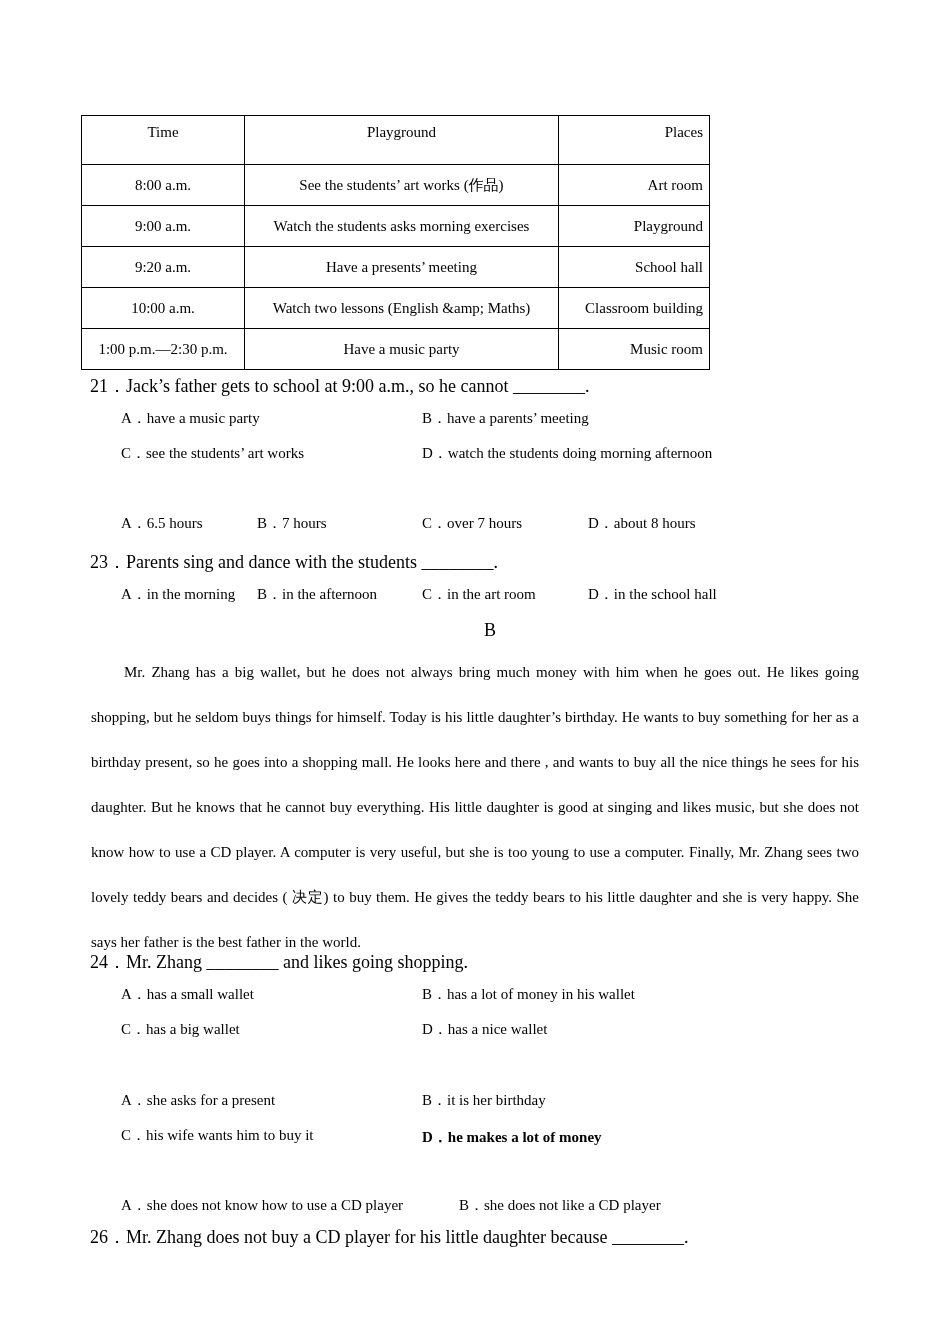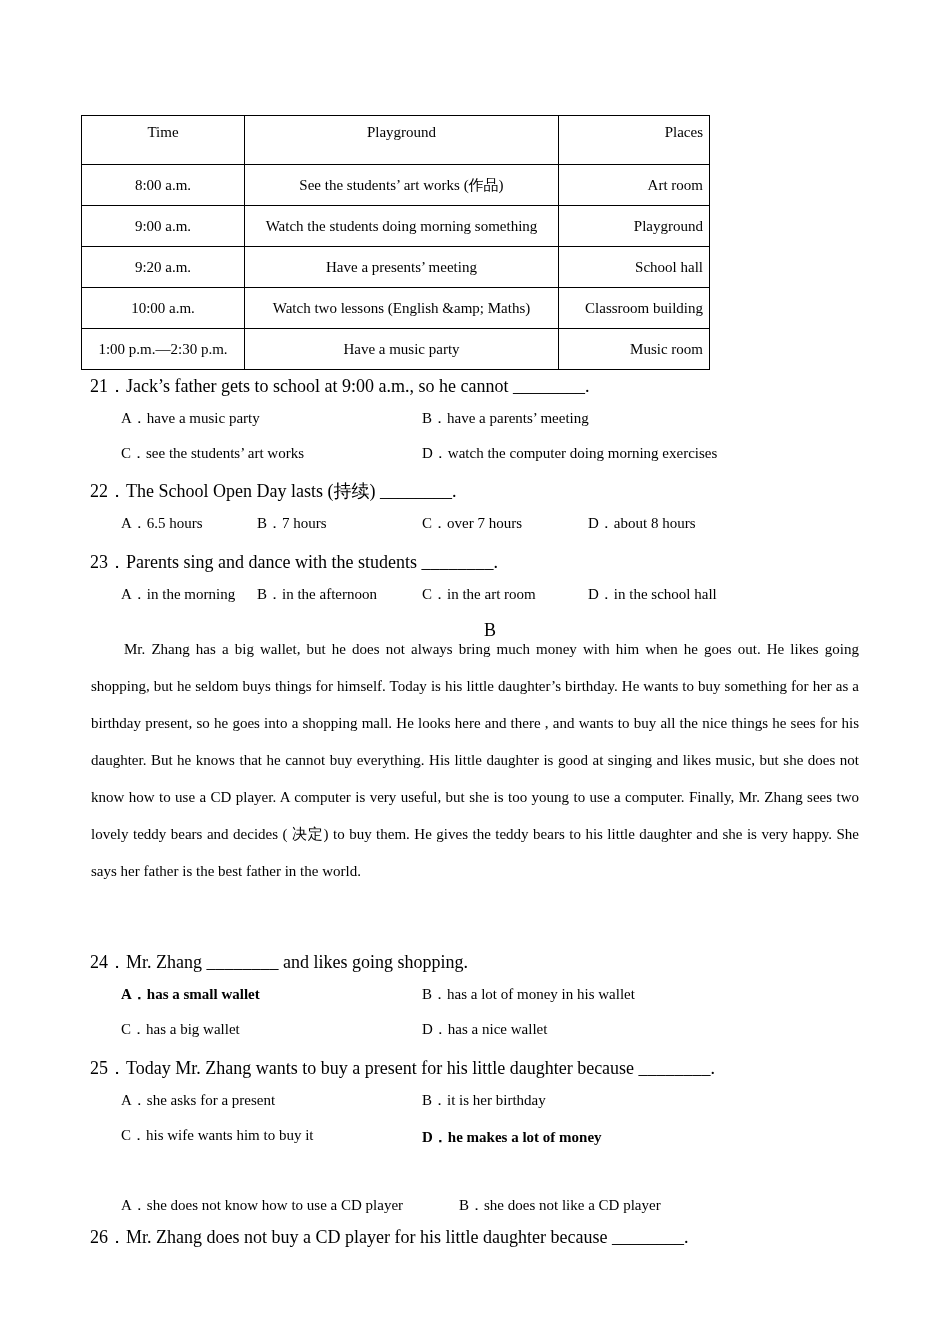--- a/index.html
+++ b/index.html
@@ -20,22 +20,22 @@
     }
     table.sched td.c0 { width: 150px; }
     table.sched td.c1 { width: 301px; }
     table.sched td.c2 { width: 138px; text-align: right; }
     table.sched tr.head td { height: 40px; vertical-align: top; padding-top: 8px; }
     .line { position: absolute; white-space: nowrap; font-size: 18px; }
     .q { left: 90px; }
     .opt { position: absolute; white-space: nowrap; font-size: 15px; }
     .center { left: 0; width: 980px; text-align: center; }
     .para {
-      position: absolute; left: 91px; top: 631px; width: 768px;
-      font-size: 15px; line-height: 37px; text-align: justify;
+      position: absolute; left: 91px; top: 650px; width: 768px;
+      font-size: 15px; line-height: 45px; text-align: justify;
       text-indent: 33px;
     }
   </style>
 </head>
 <body>
 
 <div class="page">
 
   <table class="sched">
     <tbody>
@@ -44,21 +44,21 @@
       <td class="c1">Playground</td>
       <td class="c2">Places</td>
     </tr>
     <tr>
       <td class="c0">8:00 a.m.</td>
       <td class="c1">See the students’ art works (作品)</td>
       <td class="c2">Art room</td>
     </tr>
     <tr>
       <td class="c0">9:00 a.m.</td>
-      <td class="c1">Watch the students doing morning something</td>
+      <td class="c1">Watch the students asks morning exercises</td>
       <td class="c2">Playground</td>
     </tr>
     <tr>
       <td class="c0">9:20 a.m.</td>
       <td class="c1">Have a presents’ meeting</td>
       <td class="c2">School hall</td>
     </tr>
     <tr>
       <td class="c0">10:00 a.m.</td>
       <td class="c1">Watch two lessons (English &amp;amp; Maths)</td>
@@ -69,44 +69,42 @@
       <td class="c1">Have a music party</td>
       <td class="c2">Music room</td>
     </tr>
   </tbody>
     </table>
 
   <div class="line q" style="top:374px;">21．Jack’s father gets to school at 9:00 a.m., so he cannot ________.</div>
   <div class="opt" style="left:121px; top:409px;">A．have a music party</div>
   <div class="opt" style="left:422px; top:409px;">B．have a parents’ meeting</div>
   <div class="opt" style="left:121px; top:444px;">C．see the students’ art works</div>
-  <div class="opt" style="left:422px; top:444px;">D．watch the computer doing morning exercises</div>
+  <div class="opt" style="left:422px; top:444px;">D．watch the students doing morning afternoon</div>
 
-  <div class="line q" style="top:479px;">22．The School Open Day lasts (持续) ________.</div>
   <div class="opt" style="left:121px; top:514px;">A．6.5 hours</div>
   <div class="opt" style="left:257px; top:514px;">B．7 hours</div>
   <div class="opt" style="left:422px; top:514px;">C．over 7 hours</div>
   <div class="opt" style="left:588px; top:514px;">D．about 8 hours</div>
 
   <div class="line q" style="top:550px;">23．Parents sing and dance with the students ________.</div>
   <div class="opt" style="left:121px; top:585px;">A．in the morning</div>
   <div class="opt" style="left:257px; top:585px;">B．in the afternoon</div>
   <div class="opt" style="left:422px; top:585px;">C．in the art room</div>
   <div class="opt" style="left:588px; top:585px;">D．in the school hall</div>
 
   <div class="line center" style="top:620px;">B</div>
   <div class="para">Mr. Zhang has a big wallet, but he does not always bring much money with him when he goes out. He likes going shopping, but he seldom buys things for himself. Today is his little daughter’s birthday. He wants to buy something for her as a birthday present, so he goes into a shopping mall. He looks here and there , and wants to buy all the nice things he sees for his daughter. But he knows that he cannot buy everything. His little daughter is good at singing and likes music, but she does not know how to use a CD player. A computer is very useful, but she is too young to use a computer. Finally, Mr. Zhang sees two lovely teddy bears and decides ( 决定) to buy them. He gives the teddy bears to his little daughter and she is very happy. She says her father is the best father in the world.</div>
 
   <div class="line q" style="top:950px;">24．Mr. Zhang ________ and likes going shopping.</div>
-  <div class="opt" style="left:121px; top:985px;font-weight:bold;">A．has a small wallet</div>
+  <div class="opt" style="left:121px; top:985px;">A．has a small wallet</div>
   <div class="opt" style="left:422px; top:985px;">B．has a lot of money in his wallet</div>
   <div class="opt" style="left:121px; top:1020px;">C．has a big wallet</div>
   <div class="opt" style="left:422px; top:1020px;">D．has a nice wallet</div>
 
-  <div class="line q" style="top:1056px;">25．Today Mr. Zhang wants to buy a present for his little daughter because ________.</div>
   <div class="opt" style="left:121px; top:1091px;">A．she asks for a present</div>
   <div class="opt" style="left:422px; top:1091px;">B．it is her birthday</div>
   <div class="opt" style="left:121px; top:1126px;">C．his wife wants him to buy it</div>
   <div class="opt" style="left:422px; top:1128px;font-weight:bold;">D．he makes a lot of money</div>
 
   <div class="line q" style="top:1225px;">26．Mr. Zhang does not buy a CD player for his little daughter because ________.</div>
   <div class="opt" style="left:121px; top:1196px;">A．she does not know how to use a CD player</div>
   <div class="opt" style="left:459px; top:1196px;">B．she does not like a CD player</div>
 
 </div>

